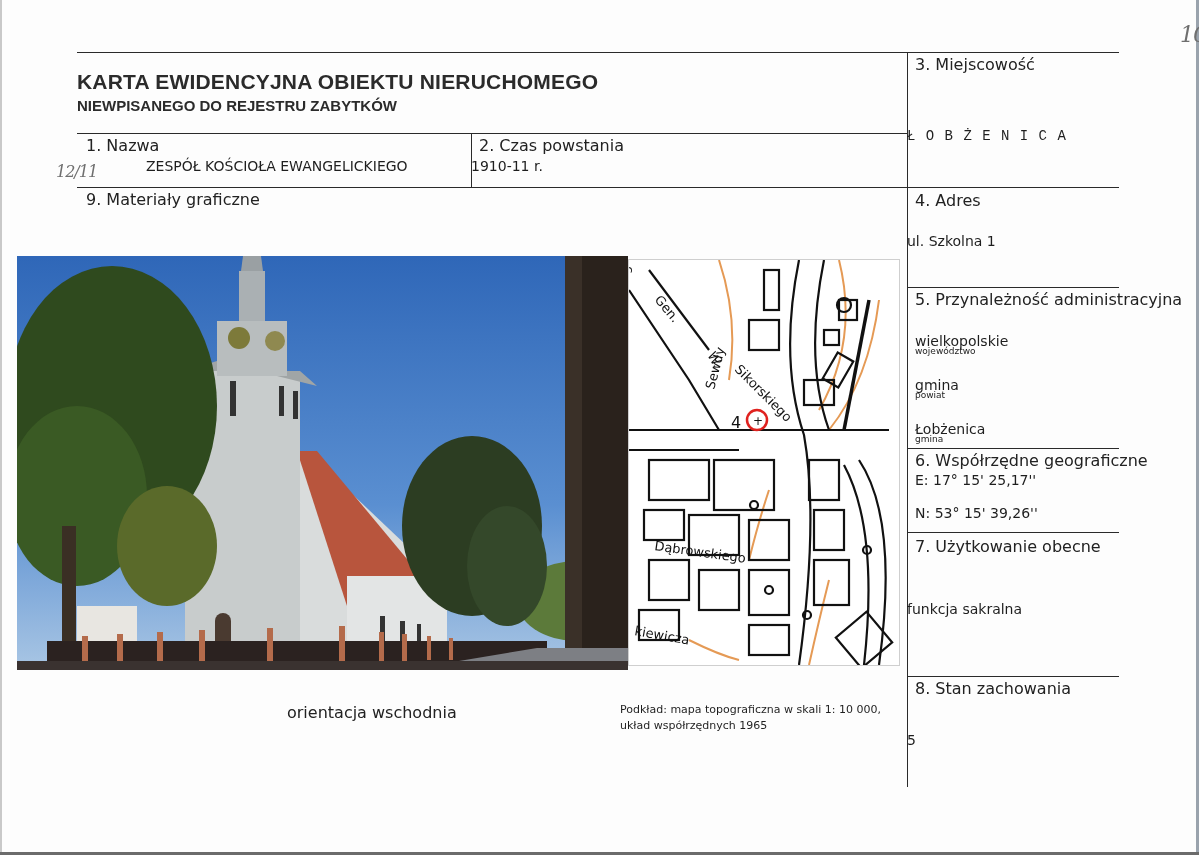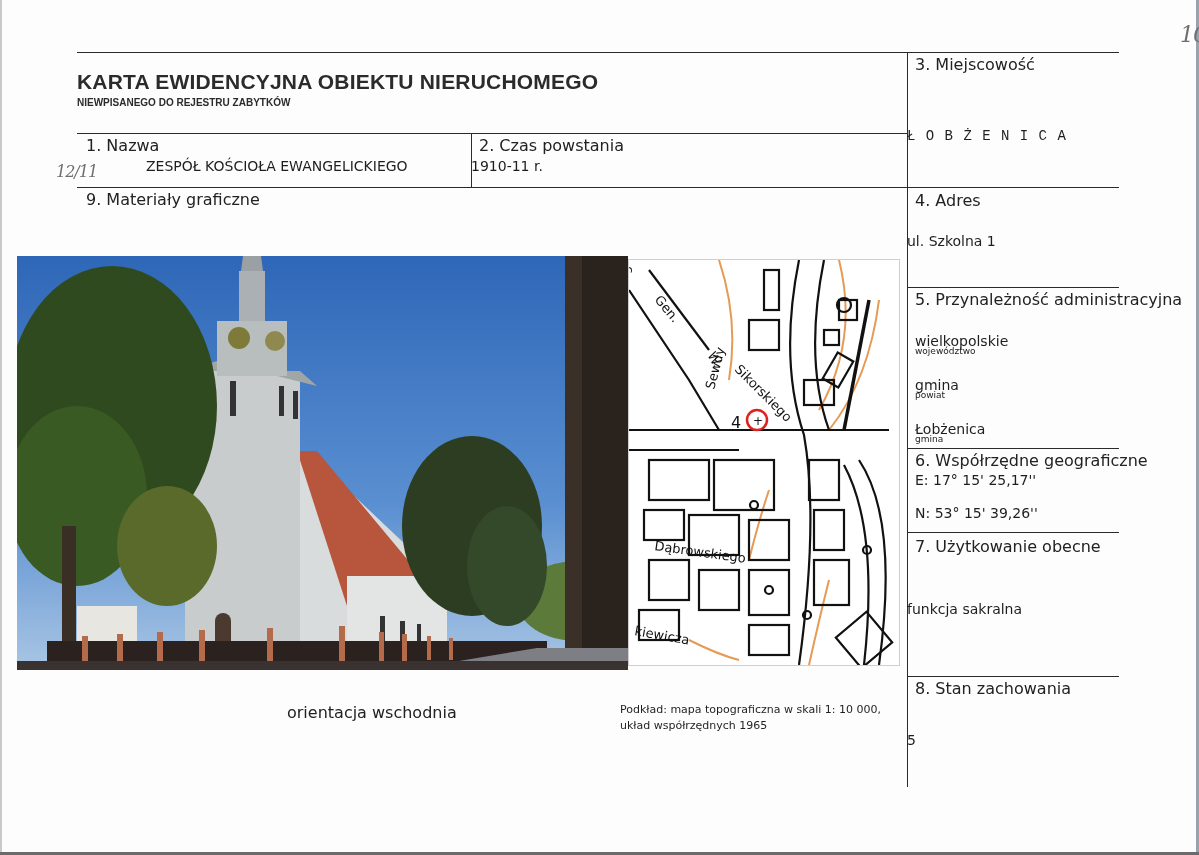--- a/index.html
+++ b/index.html
@@ -14,21 +14,21 @@
   .page-edge-l { position:absolute; left:0; top:0; width:2px; height:855px; background:#c9c9c9; }
 
   .hline { position:absolute; height:1px; background:#2a2a2a; }
   .vline { position:absolute; width:1px; background:#2a2a2a; }
 
   .abs { position:absolute; white-space:nowrap; }
   .label { font-size:16px; color:#222; }
   .small { font-size:9px; color:#222;margin-top:32px; }
   .value { font-size:14px; color:#1e1e1e; }
   .title-main { font-family:"Liberation Sans", sans-serif; font-weight:bold; font-size:21px; color:#2b2b2b; letter-spacing:0.2px; }
-  .title-sub { font-family:"Liberation Sans", sans-serif; font-weight:bold; font-size:10px; color:#2b2b2b; }
+  .title-sub { font-family:"Liberation Sans", sans-serif; font-weight:bold; font-size:15px; color:#2b2b2b; }
   .handwriting { font-family:"DejaVu Serif", serif; font-style:italic; color:#6f6f6f; font-size:22px; letter-spacing:-1px; }
   .center { text-align:left; }
 
   .photo { position:absolute; left:17px; top:256px; width:611px; height:414px; overflow:hidden; background:#3f78c4; }
   .map { position:absolute; left:628px; top:259px; width:270px; height:405px; overflow:hidden; background:#fff; border:1px solid #cfcfcf; }
 </style>
 </head>
 <body>
 
 <div class="page-edge-l"></div>

